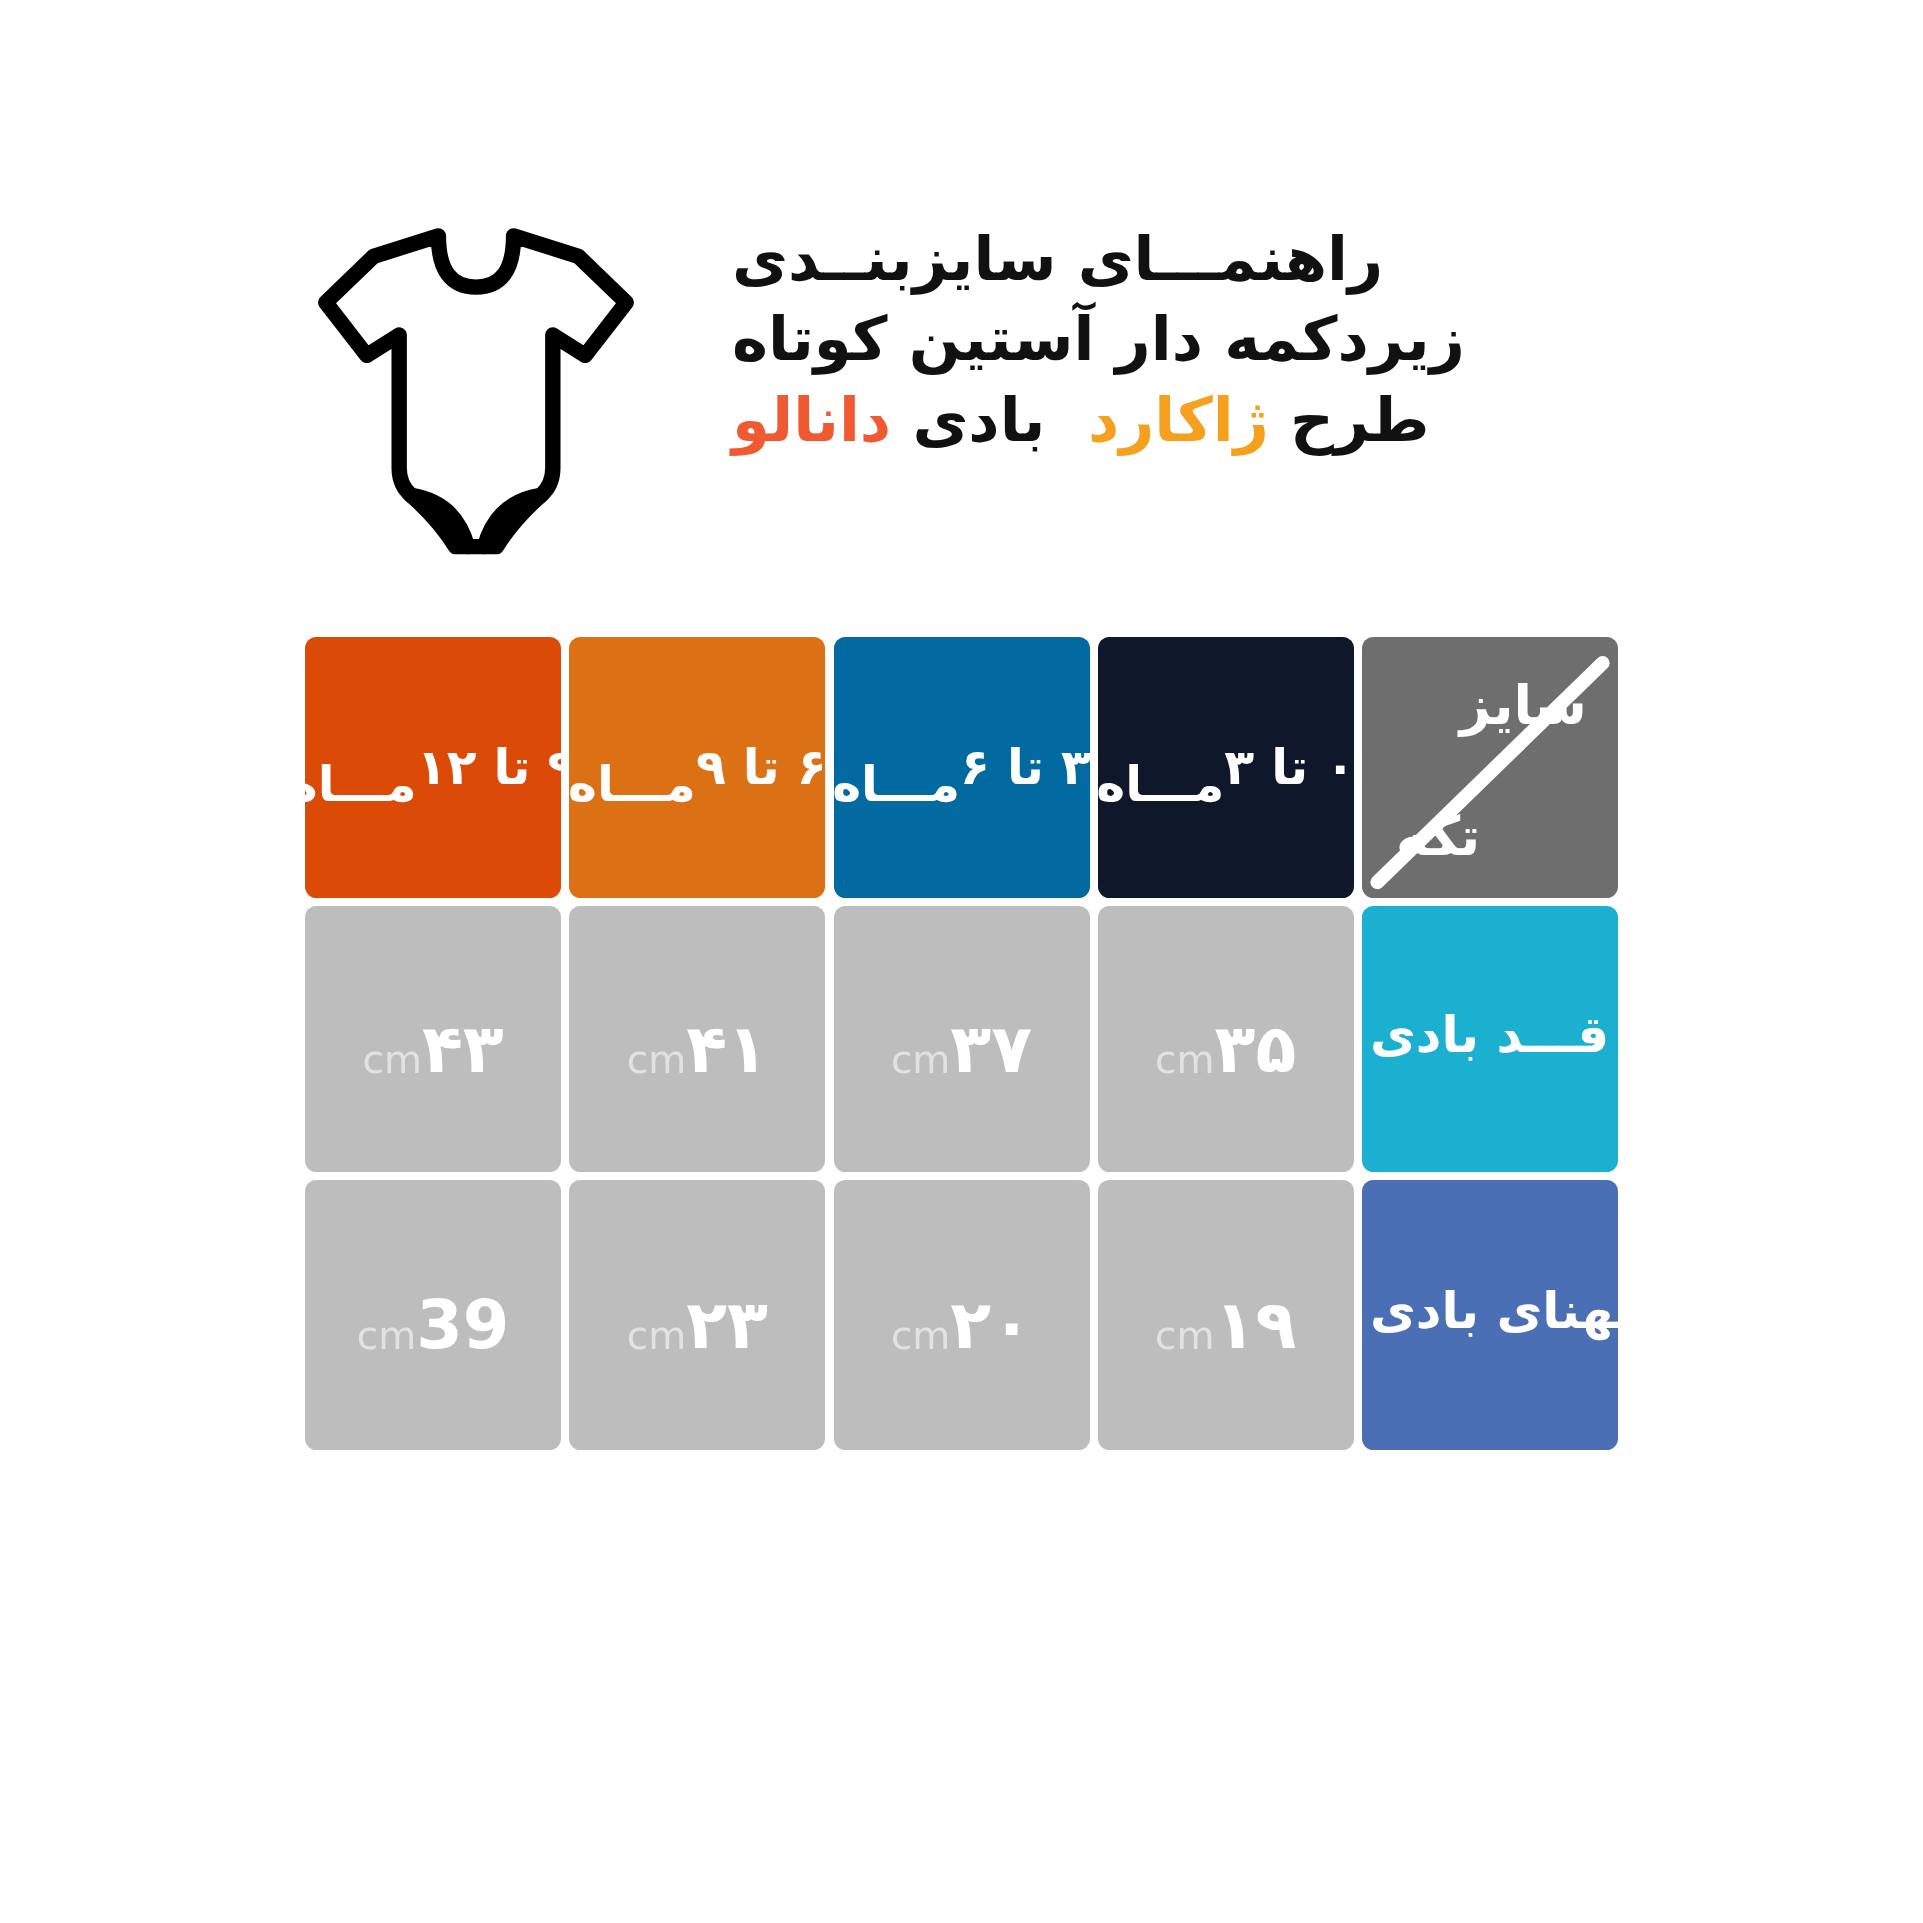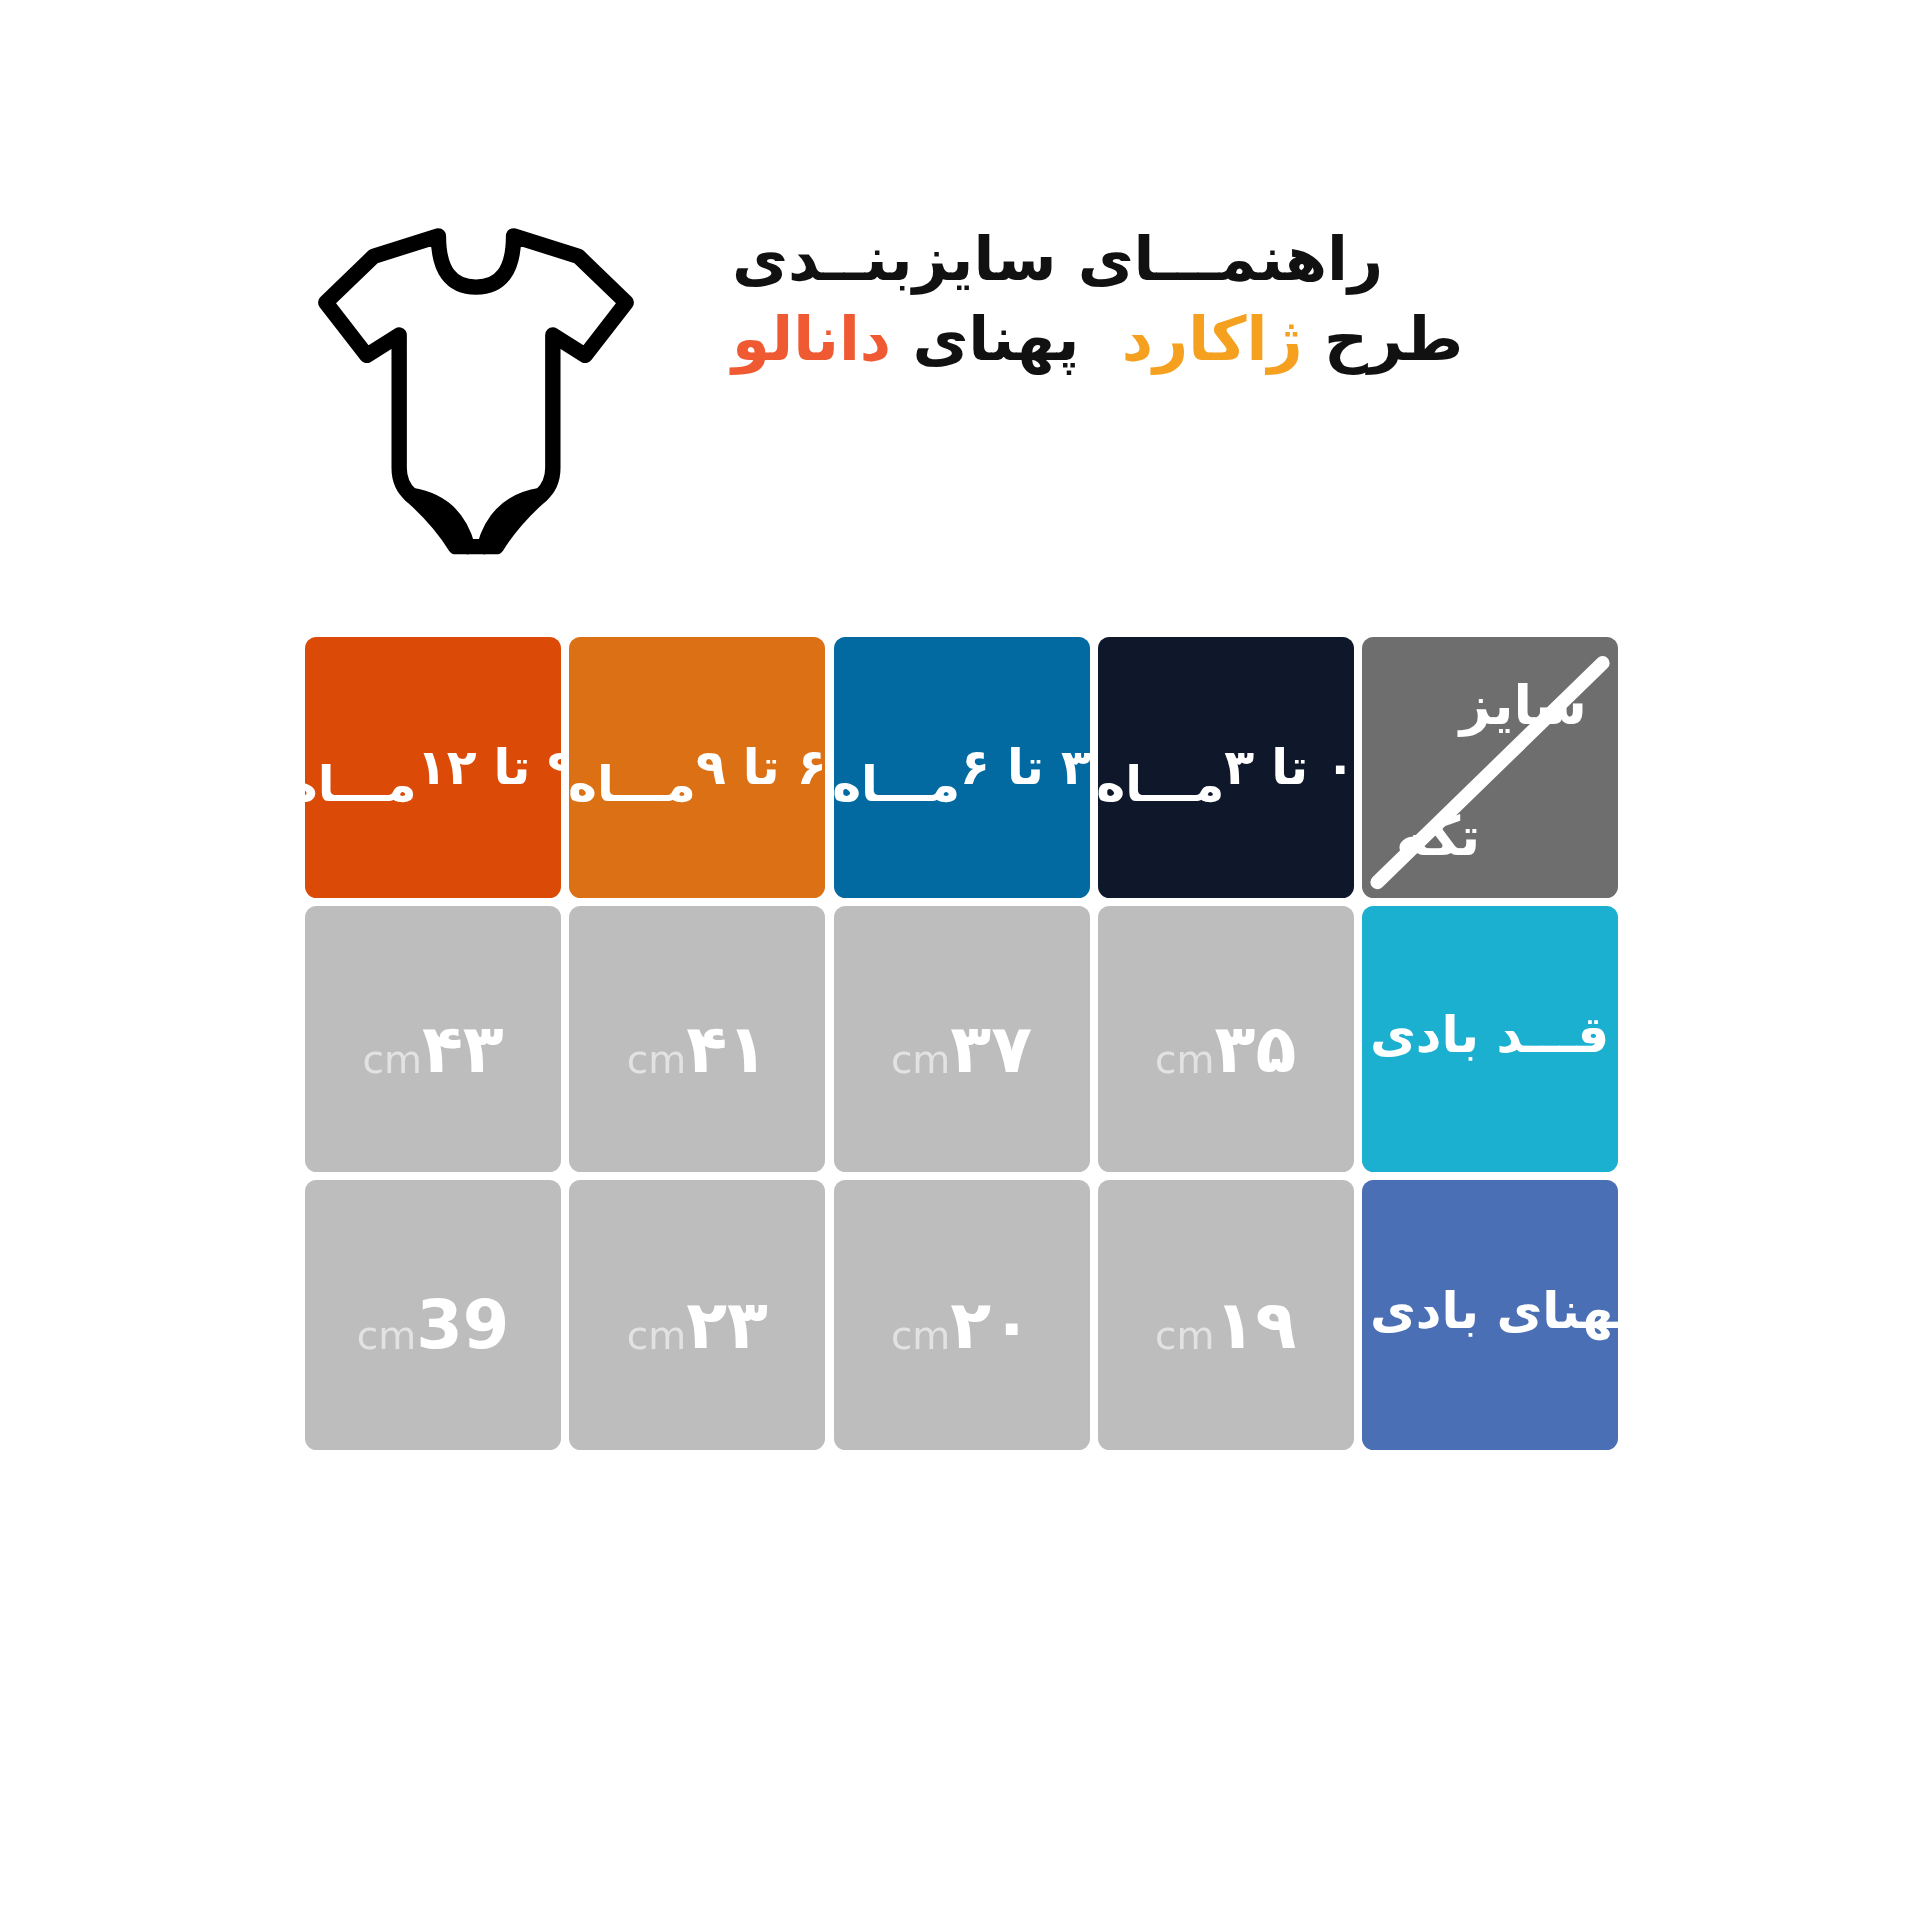--- a/index.html
+++ b/index.html
@@ -195,21 +195,22 @@
                Q122 180 138 166 Q145 160 145 150 L145 72
                L164 84 L188 53 L160 26 L122 14
                Q122 44 100 44 Q78 44 78 14 Z"></path>
       <path d="M62 166 Q88 170 95 196"></path>
       <path d="M138 166 Q112 170 105 196"></path>
     </svg>
   </div>
 
   <div class="title-block">
     <div class="title-line">راهنمـــای سایزبنــدی</div>
-    <div class="title-line"><span>طرح</span>&nbsp;<span class="t-jacquard">ژاکارد</span>&nbsp;&nbsp;<span>پهنای</span>&nbsp;<span class="t-brandname">دانالو</span></div>
+    <div class="title-line">زیردکمه دار آستین کوتاه</div>
+    <div class="title-line"><span>طرح</span>&nbsp;<span class="t-jacquard">ژاکارد</span>&nbsp;&nbsp;<span>بادی</span>&nbsp;<span class="t-brandname">دانالو</span></div>
   </div>
 
 </div>
 
 <div class="size-table">
 
   <div class="cell corner-cell">
     <svg class="diag" viewBox="0 0 100 100" preserveAspectRatio="none">
       <line x1="6" y1="94" x2="94" y2="10" stroke="#ffffff" stroke-width="3.4" stroke-linecap="round" vector-effect="non-scaling-stroke" style="stroke-width:14"></line>
     </svg>

